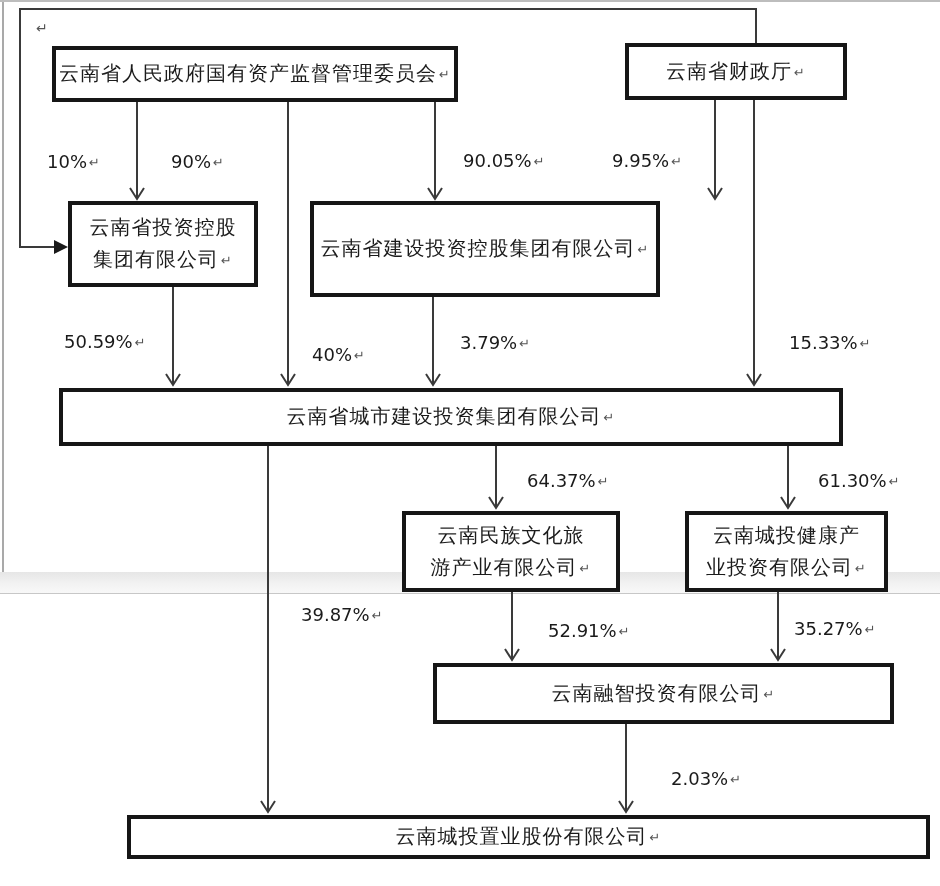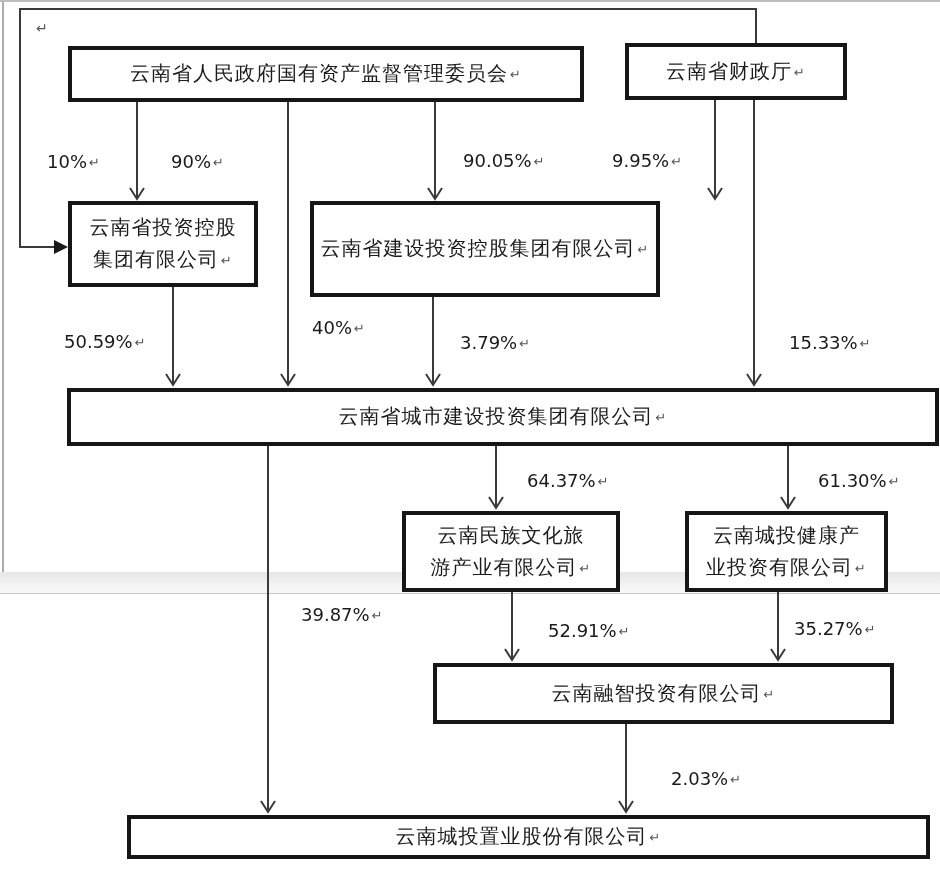--- a/index.html
+++ b/index.html
@@ -109,38 +109,38 @@
       <path class="ln" d="M778,592 L778,659"></path>
       <path class="ln" d="M771,649 L778,660 L785,649"></path>
     </g>
 
     <g>
       <path class="ln" d="M626,724 L626,811"></path>
       <path class="ln" d="M619,801 L626,812 L633,801"></path>
     </g>
   </svg>
 
-  <div class="node" style="left:68px;top:46px;width:516px;height:56px">
+  <div class="node" style="left:52px;top:46px;width:406px;height:56px">
     <div class="nline"><span>云南省人民政府国有资产监督管理委员会</span><span class="pm">↵</span></div>
   </div>
 
   <div class="node" style="left:625px;top:43px;width:222px;height:57px">
     <div class="nline"><span>云南省财政厅</span><span class="pm">↵</span></div>
   </div>
 
   <div class="node" style="left:68px;top:201px;width:190px;height:86px">
     <div class="nline"><span>云南省投资控股</span></div>
     <div class="nline"><span>集团有限公司</span><span class="pm">↵</span></div>
   </div>
 
   <div class="node" style="left:310px;top:201px;width:350px;height:96px">
     <div class="nline"><span>云南省建设投资控股集团有限公司</span><span class="pm">↵</span></div>
   </div>
 
-  <div class="node" style="left:67px;top:388px;width:872px;height:58px">
+  <div class="node" style="left:59px;top:388px;width:784px;height:58px">
     <div class="nline"><span>云南省城市建设投资集团有限公司</span><span class="pm">↵</span></div>
   </div>
 
   <div class="node" style="left:402px;top:511px;width:218px;height:81px">
     <div class="nline"><span>云南民族文化旅</span></div>
     <div class="nline"><span>游产业有限公司</span><span class="pm">↵</span></div>
   </div>
 
   <div class="node" style="left:433px;top:663px;width:461px;height:61px">
     <div class="nline"><span>云南融智投资有限公司</span><span class="pm">↵</span></div>
@@ -158,21 +158,21 @@
   <div class="pct" style="left:47px;top:151px">
     <span>10%</span><span class="pm">↵</span></div>
   <div class="pct" style="left:171px;top:151px">
     <span>90%</span><span class="pm">↵</span></div>
   <div class="pct" style="left:463px;top:150px">
     <span>90.05%</span><span class="pm">↵</span></div>
   <div class="pct" style="left:612px;top:150px">
     <span>9.95%</span><span class="pm">↵</span></div>
   <div class="pct" style="left:64px;top:331px">
     <span>50.59%</span><span class="pm">↵</span></div>
-  <div class="pct" style="left:312px;top:317px">
+  <div class="pct" style="left:312px;top:344px">
     <span>40%</span><span class="pm">↵</span></div>
   <div class="pct" style="left:460px;top:332px">
     <span>3.79%</span><span class="pm">↵</span></div>
   <div class="pct" style="left:789px;top:332px">
     <span>15.33%</span><span class="pm">↵</span></div>
   <div class="pct" style="left:527px;top:470px">
     <span>64.37%</span><span class="pm">↵</span></div>
   <div class="pct" style="left:818px;top:470px">
     <span>61.30%</span><span class="pm">↵</span></div>
   <div class="pct" style="left:301px;top:604px">

